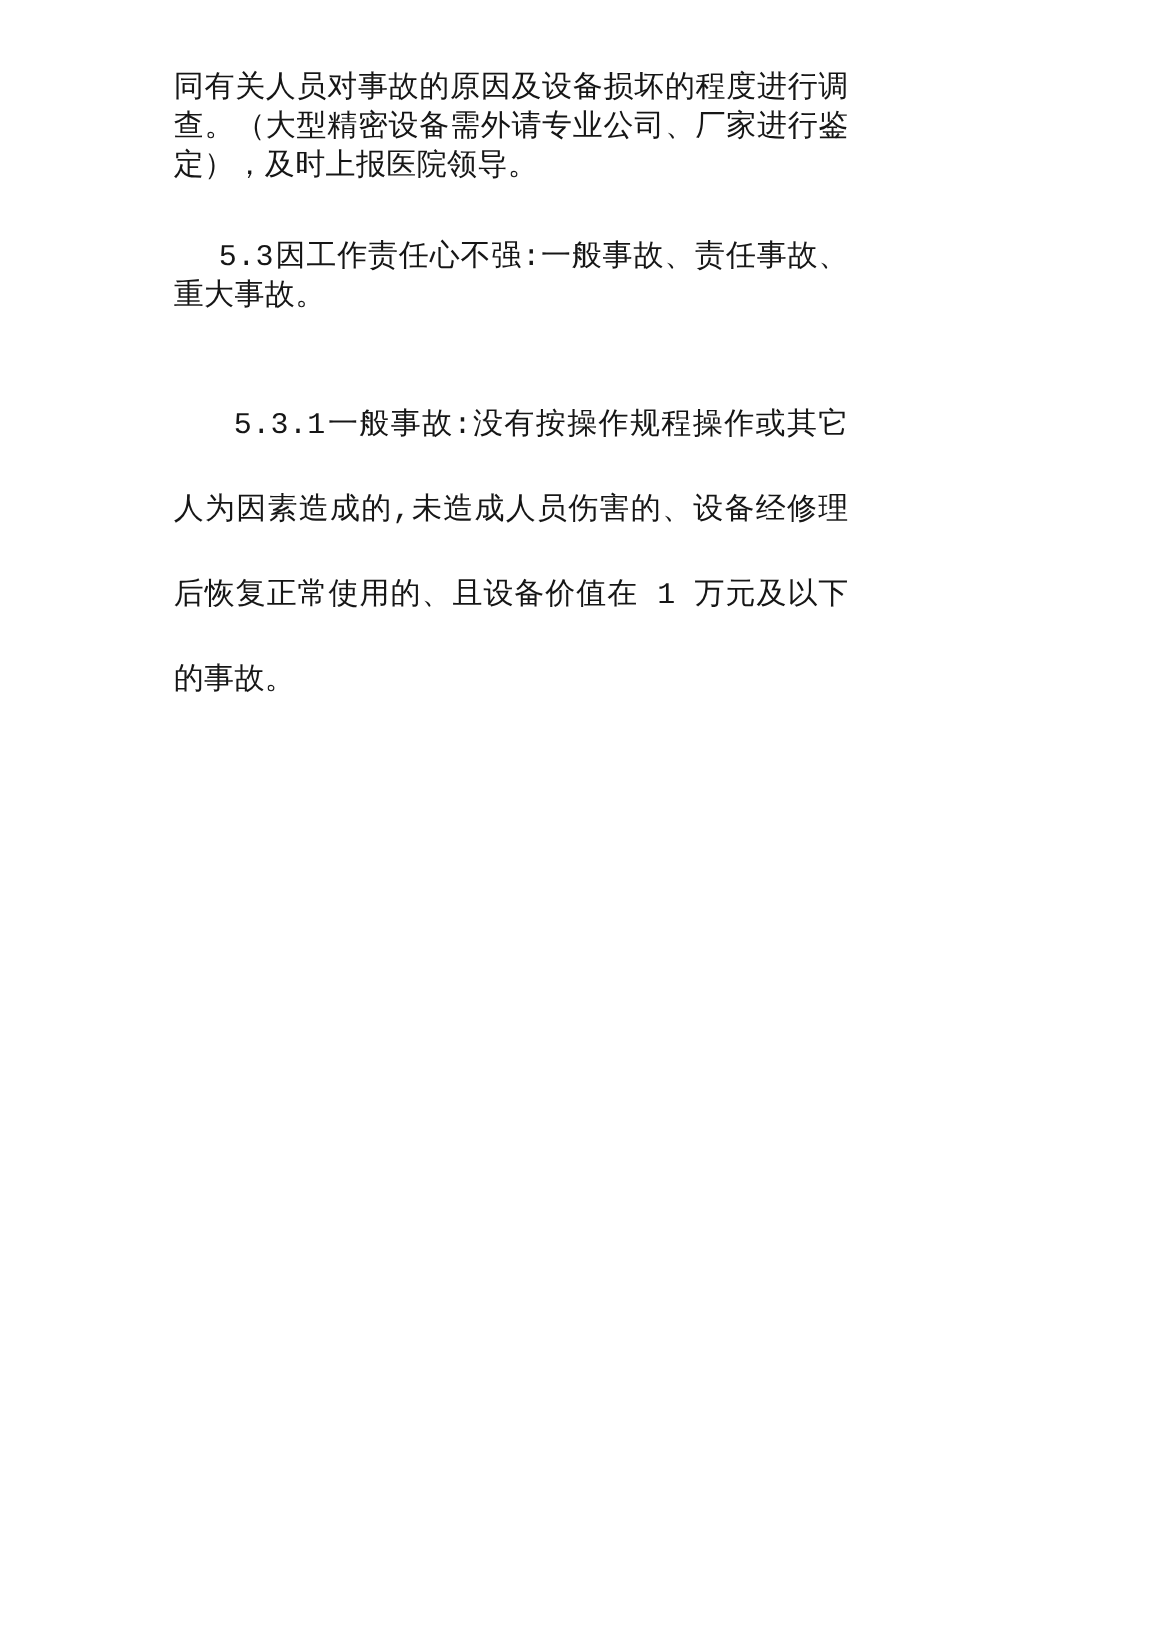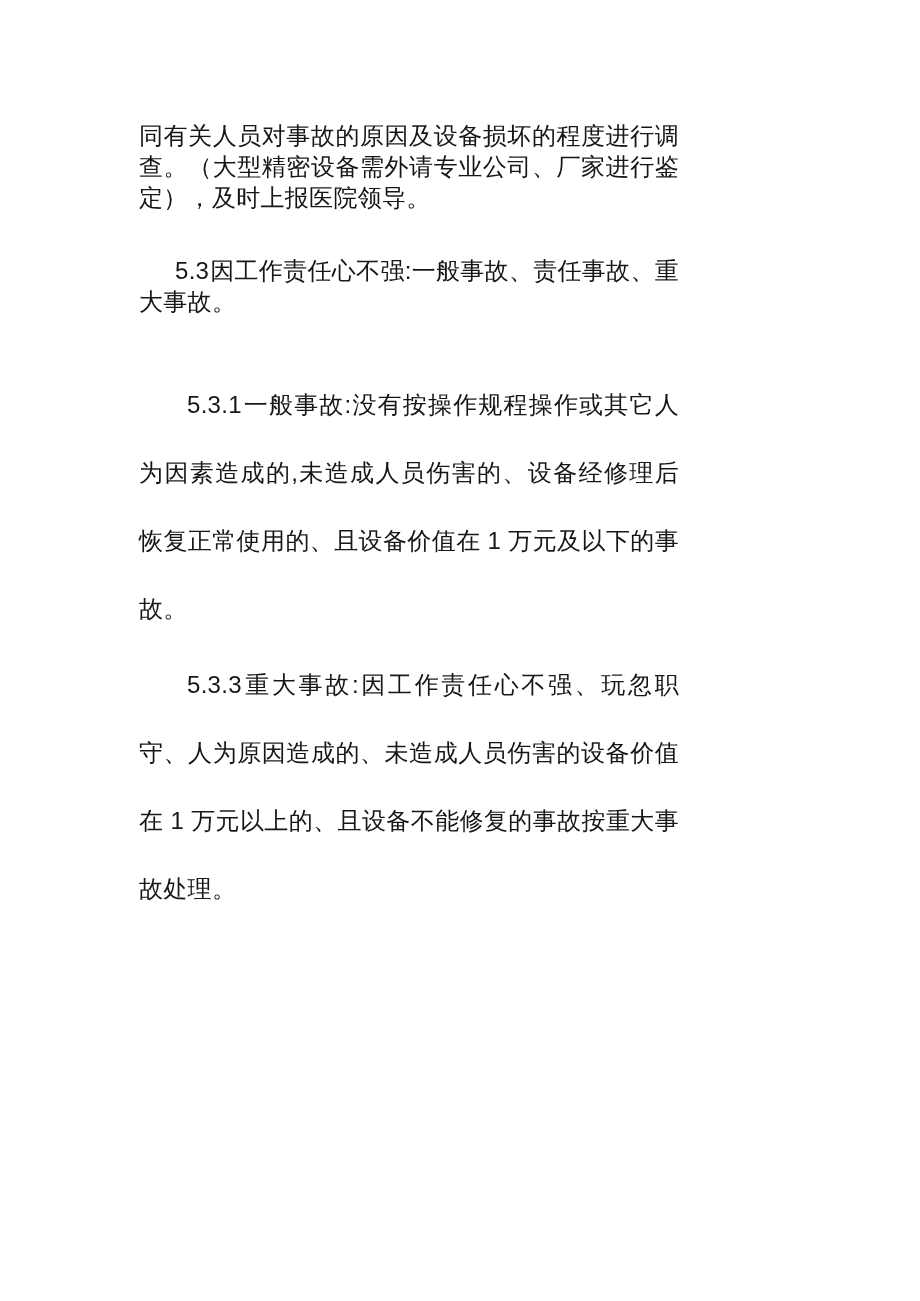--- a/index.html
+++ b/index.html
@@ -6,23 +6,23 @@
     margin: 0;
     padding: 0;
     background: #ffffff;
   }
   .page {
     position: relative;
     width: 784px;
     height: 1301px;
     background: #ffffff;
     box-sizing: border-box;
-    padding: 120px 105px 0 139px;
+    padding: 56px 105px 0 139px;
     overflow: hidden;
-    font-family: Liberation Sans, sans-serif;
+    font-family: Liberation Mono, monospace;
     color: #161616;
   }
   .para {
     margin: 0;
     font-size: 24px;
     text-align: justify;
     text-justify: inter-ideograph;
     word-break: break-all;
     letter-spacing: 0.3px;
   }
@@ -54,16 +54,15 @@
 
 <div class="page">
 
   <p class="para plain">同有关人员对事故的原因及设备损坏的程度进行调查。（大型精密设备需外请专业公司、厂家进行鉴定），及时上报医院领导。</p>
 
   <p class="para heading"><span class="p-num">5.3</span><span>因工作责任心不强:一般事故、责任事故、重大事故。</span></p>
 
   <p class="para section first"><span class="p-num">5.3.1</span><span>一般事故:没有按操作规程操作或其它人为因素造成的,未造成人员伤害的、设备经修理后恢复正常使用的、且设备价值在 1 万元及以下的事故。</span></p>
 
 
-  <p class="para section"><span class="p-num">5.3.3</span><span>重大事故:因工作责任心不强、玩忽职守、人为原因造成的、未造成人员伤害的设备价值在 1 万元以上的、且设备不能修复的事故按重大事故处理。</span></p>
 
 
 </div>
 
 </body></html>

